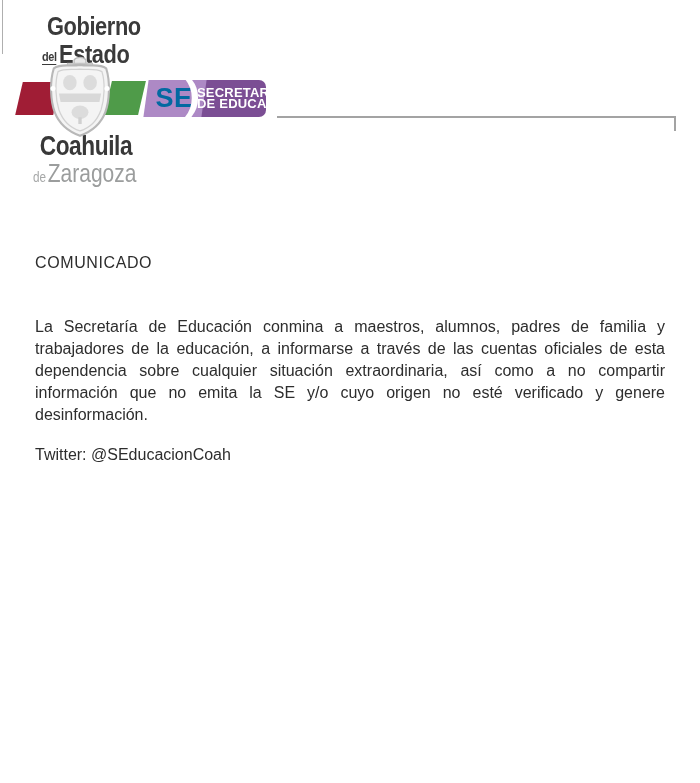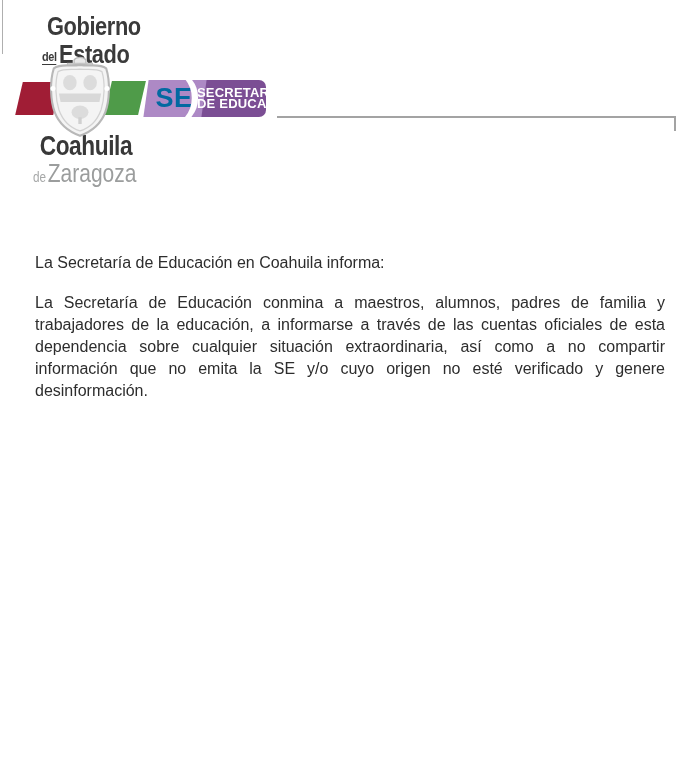--- a/index.html
+++ b/index.html
@@ -157,15 +157,16 @@
   <div class="header-rule"></div>
   <div class="header-rule-tick"></div>
 
   <div class="state-wordmark">
     <span class="state-name">Coahuila</span>
     <span class="state-suffix-line"><span class="small-prefix">de</span><span>Zaragoza</span></span>
   </div>
 </div>
 
 <div class="doc">
-  <p class="doc-intro">La Secretaría de Educación en Coahuila informa:</p>
+  <p class="doc-title">COMUNICADO</p>
   <p class="body-par">La Secretaría de Educación conmina a maestros, alumnos, padres de familia y trabajadores de la educación, a informarse a través de las cuentas oficiales de esta dependencia sobre cualquier situación extraordinaria, así como a no compartir información que no emita la SE y/o cuyo origen no esté verificado y genere desinformación.</p>
+  <p class="twitter-line">Twitter: @SEducacionCoah</p>
 </div>
 
 </body></html>

